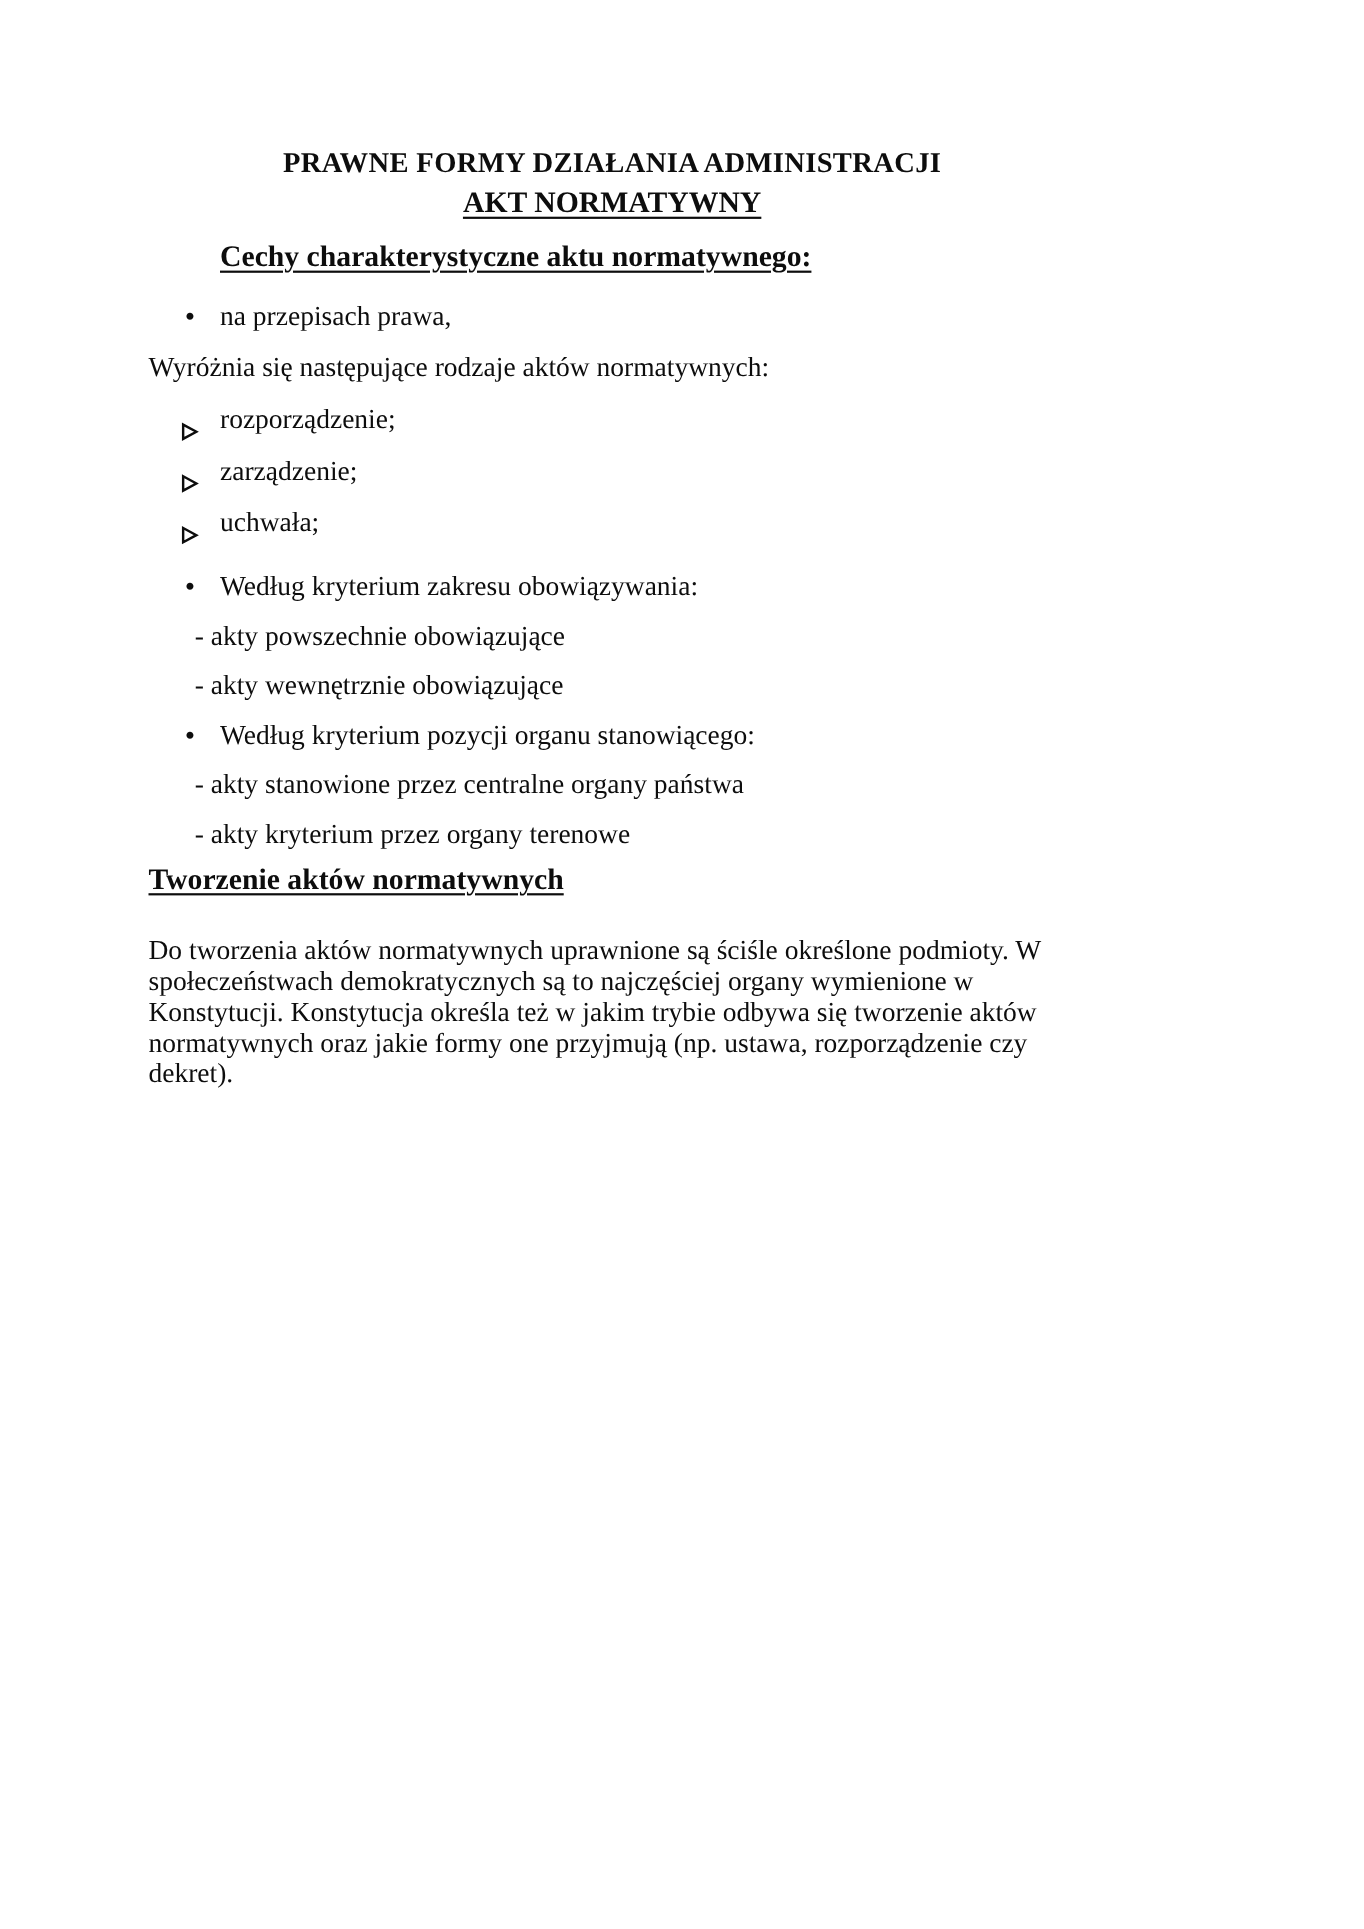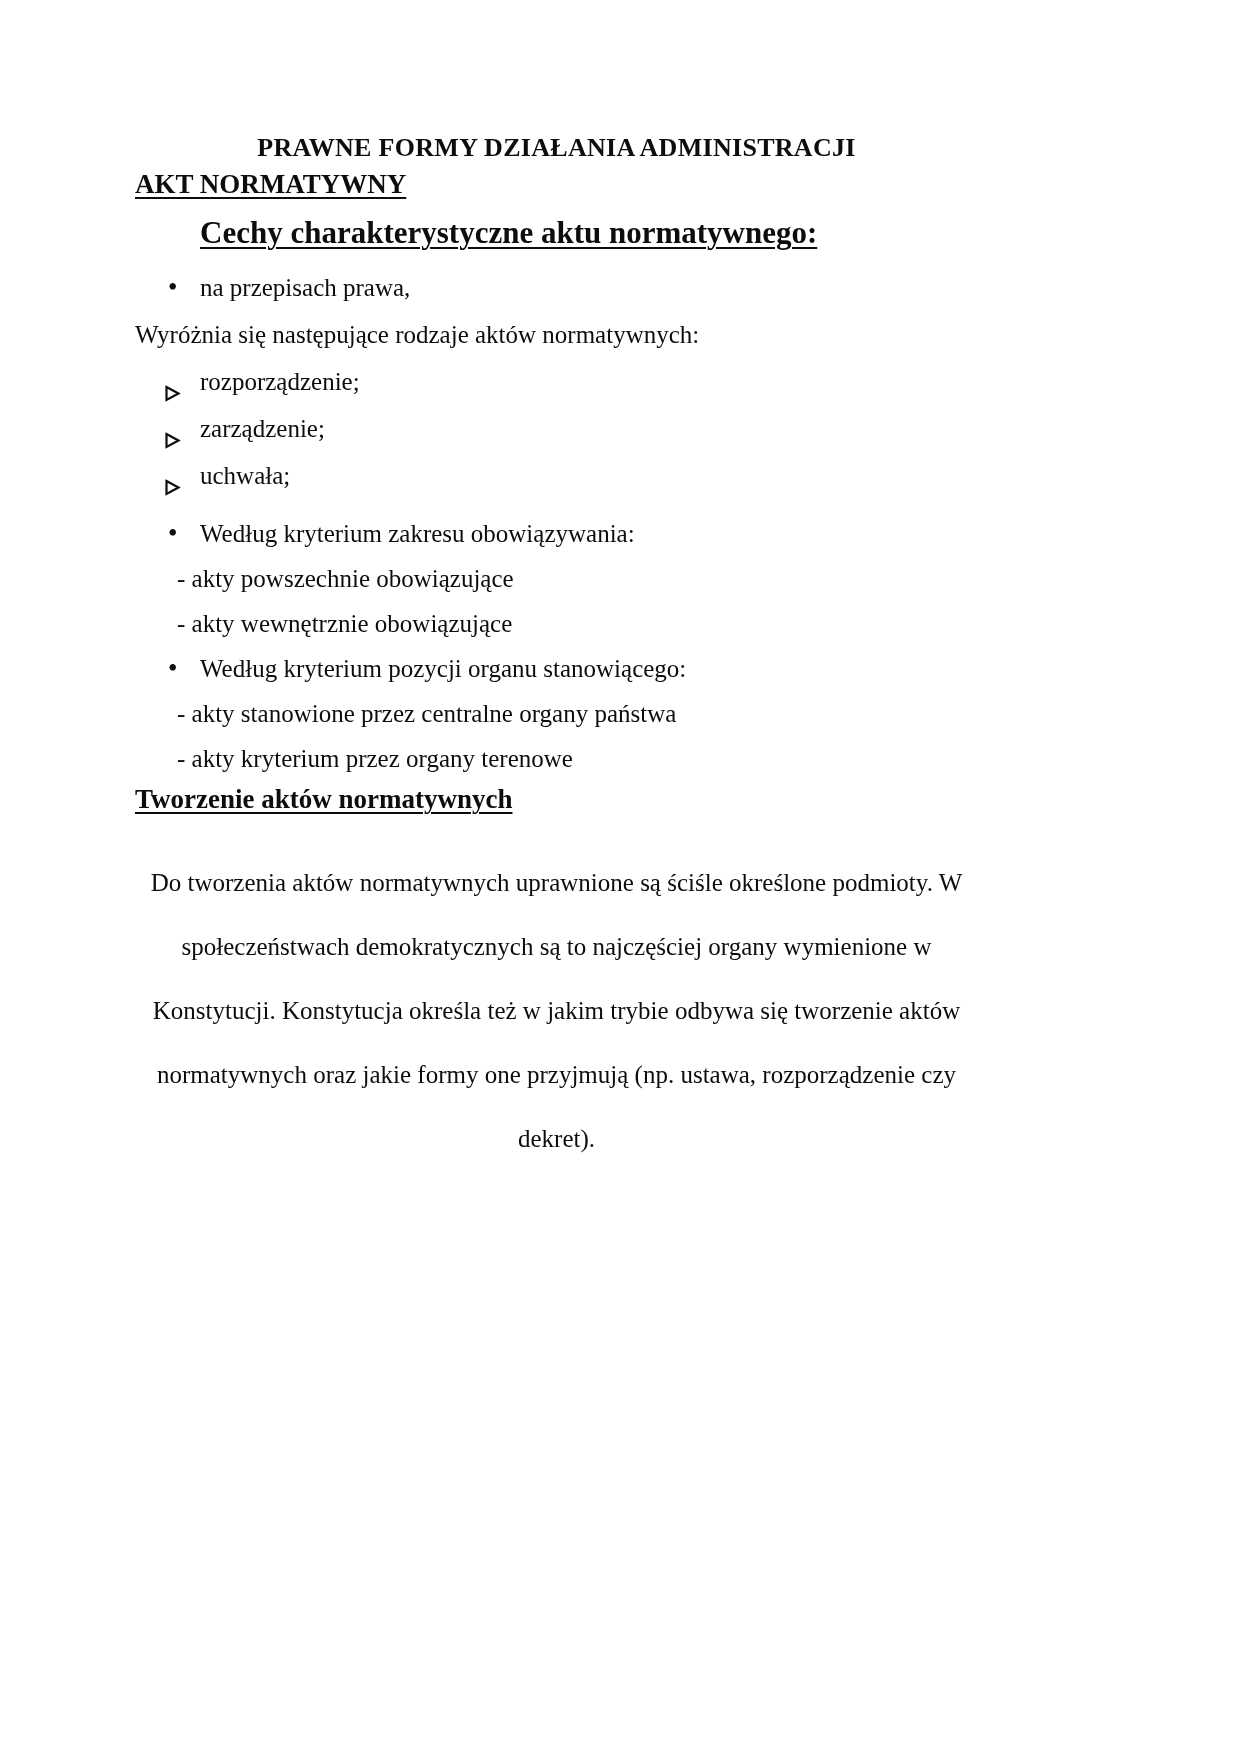--- a/index.html
+++ b/index.html
@@ -27,26 +27,26 @@
     font-size: 27px;
     font-weight: 700;
     margin: 0;
     line-height: 36px;
   }
   .u {
     text-decoration: underline;
     text-decoration-thickness: 2px;
     text-underline-offset: 4px;
   }
-  .mt-akt { margin-top: 58px; }
+  .mt-akt { margin-top: 58px; text-align: center; }
   .mt-klas { margin-top: 40px; }
   .mt-twor { margin-top: 36px; }
   .subhead {
     margin: 14px 0 0 65px;
-    font-size: 31px;
+    font-size: 27px;
     font-weight: 700;
     line-height: 34px;
   }
   .li { display: flex; align-items: flex-start; }
   .g {
     flex: 0 0 65px;
     box-sizing: border-box;
     padding-left: 33px;
   }
   .g.dot { font-size: 27px; }
@@ -59,22 +59,21 @@
   .types .li { line-height: 47px; }
   .crit { line-height: 45px; margin: 0; }
   .crit.first { margin-top: 12px; }
   .bold { font-weight: 400; }
   .sub {
     margin-left: 42px;
     line-height: 45px;
   }
   .para {
     margin: 34px 0 0 0;
-    line-height: 64px;
-    text-align: center;
+    line-height: 28px;
   }
 </style>
 </head>
 <body>
 
 <div class="page">
 
   <h1 class="doc-title">PRAWNE FORMY DZIAŁANIA ADMINISTRACJI</h1>
 
   <h2 class="sect mt-akt"><span class="u">AKT NORMATYWNY</span></h2>

